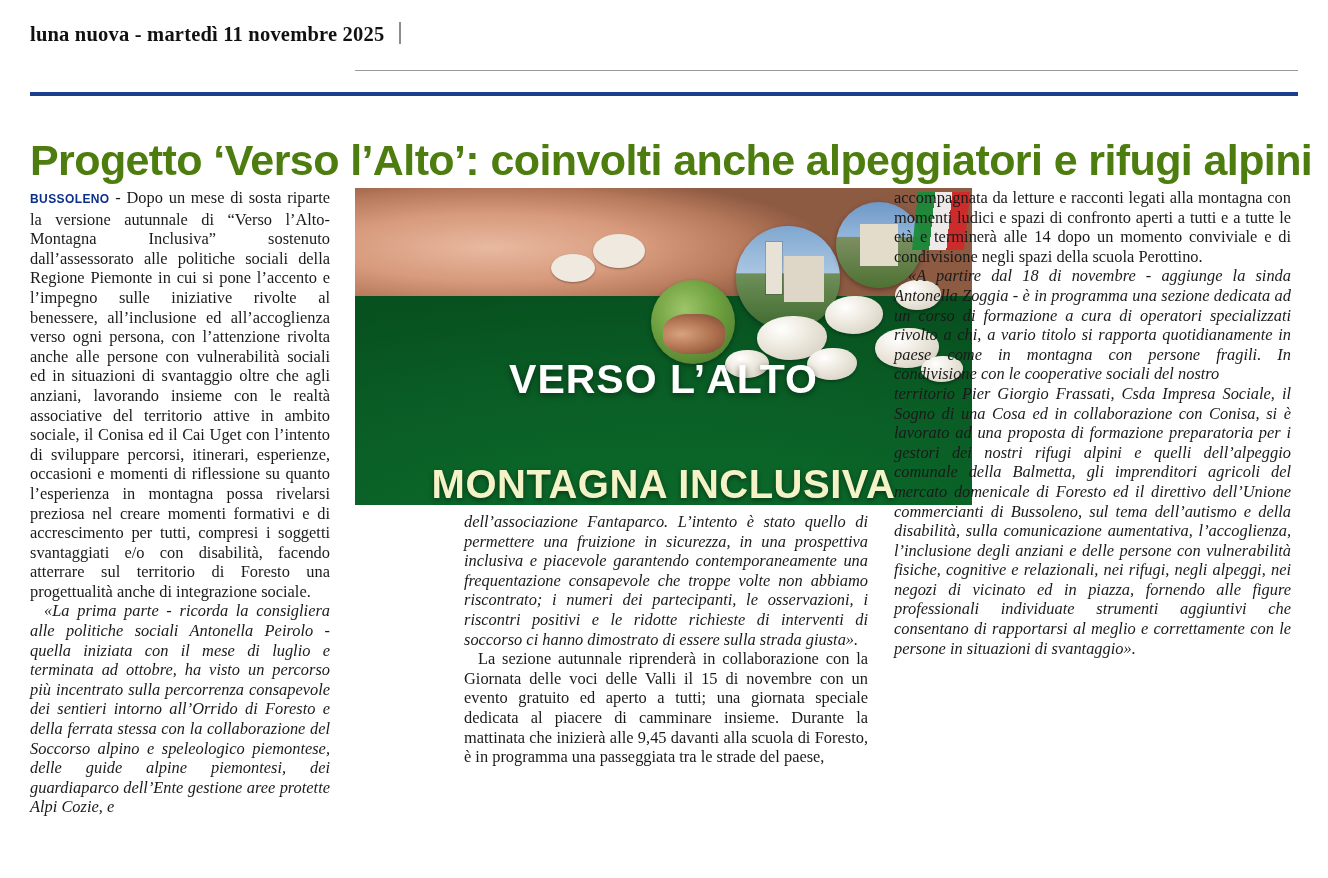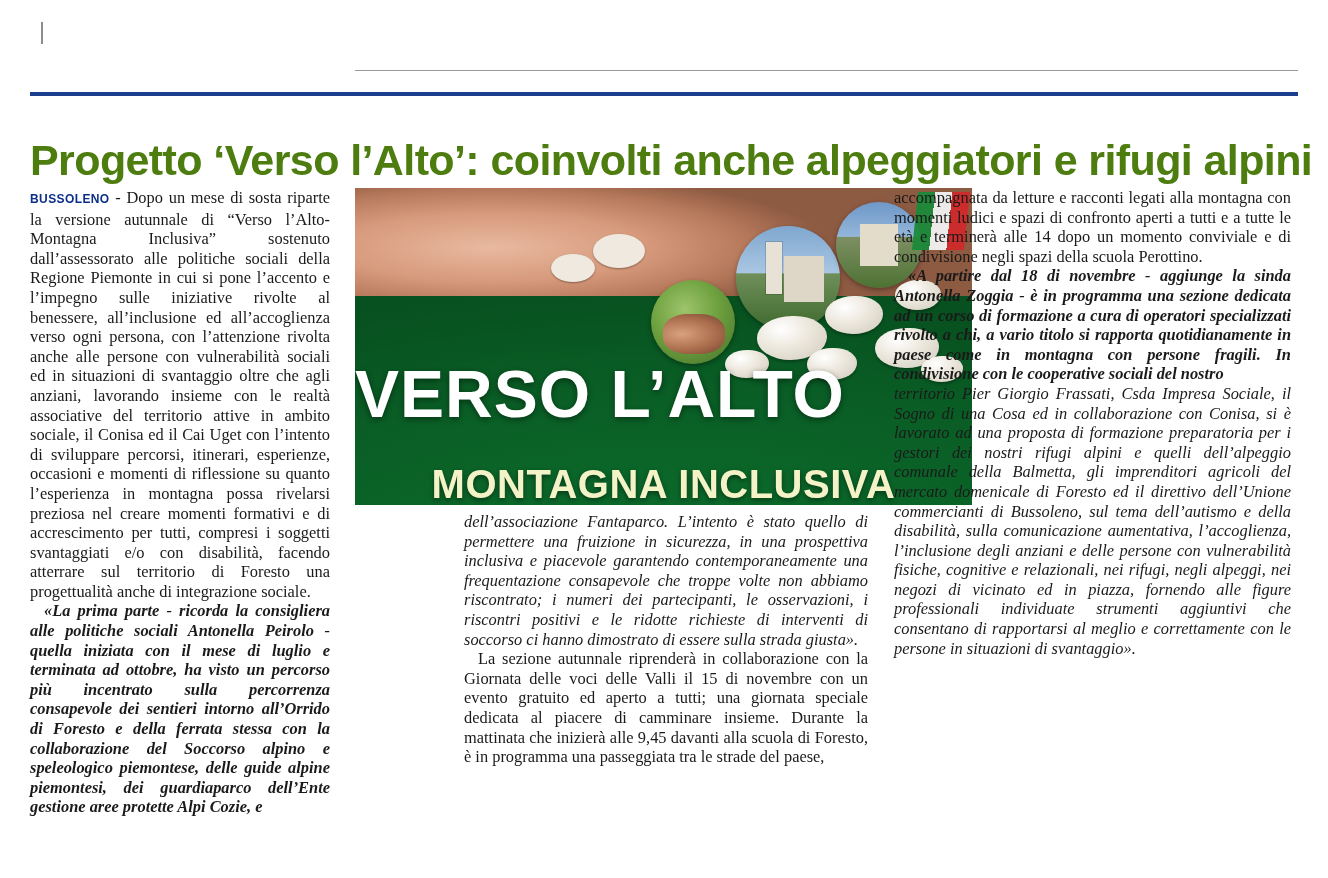--- a/index.html
+++ b/index.html
@@ -94,21 +94,21 @@
   .col-3 { left: 894px; width: 397px; }
 
   .dateline {
     font-family: "Liberation Sans", sans-serif;
     font-weight: bold;
     font-size: 12px;
     letter-spacing: 0.4px;
     color: #0c2f8a;
   }
   .col .quote { font-style: italic; }
-  .col .quote-start { text-indent: 14px; font-weight: bold; }
+  .col .quote-start { text-indent: 14px; }
 
   
   .photo {
     position: absolute;
     left: 355px;
     top: 188px;
     width: 617px;
     height: 317px;
     overflow: hidden;
     background: #0b7a2f;
@@ -186,23 +186,24 @@
   .flag {
     position:absolute; left: 560px; top: 4px; width: 52px; height: 58px;
     background: linear-gradient(90deg,#1b8a3a 0 33%, #f2f2f2 33% 66%, #cf2a2a 66% 100%);
     transform: skewX(-6deg);
     opacity: .95;
   }
   .photo-title {
     position: absolute;
     left: 0; right: 0;
     top: 168px;
-    font-family: "Liberation Sans", sans-serif;
-    font-weight: bold;
-    font-size: 66px;
+    text-align: center;
+    font-family: "Liberation Sans", sans-serif;
+    font-weight: bold;
+    font-size: 41px;
     letter-spacing: 1px;
     color: #ffffff;
     text-shadow: 0 2px 6px rgba(0,0,0,.45);
   }
   .photo-subtitle {
     position: absolute;
     left: 0; right: 0;
     top: 230px;
     text-align: center;
     font-family: "Liberation Sans", sans-serif;
@@ -213,20 +214,21 @@
     text-shadow: 0 2px 5px rgba(0,0,0,.45);
     margin-top: 44px;
   }
 </style>
 </head>
 <body>
 
 <div class="page">
 
   <div class="masthead">
+    <span class="masthead-text">luna nuova - martedì 11 novembre 2025</span>
     <span class="masthead-rule"></span>
   </div>
   <div class="top-hairline"></div>
 
   <div class="head-rule"></div>
 
   <h1 class="headline">Progetto ‘Verso l’Alto’: coinvolti anche alpeggiatori e rifugi alpini</h1>
 
   <div class="photo">
     <div class="photo-bg"></div>

